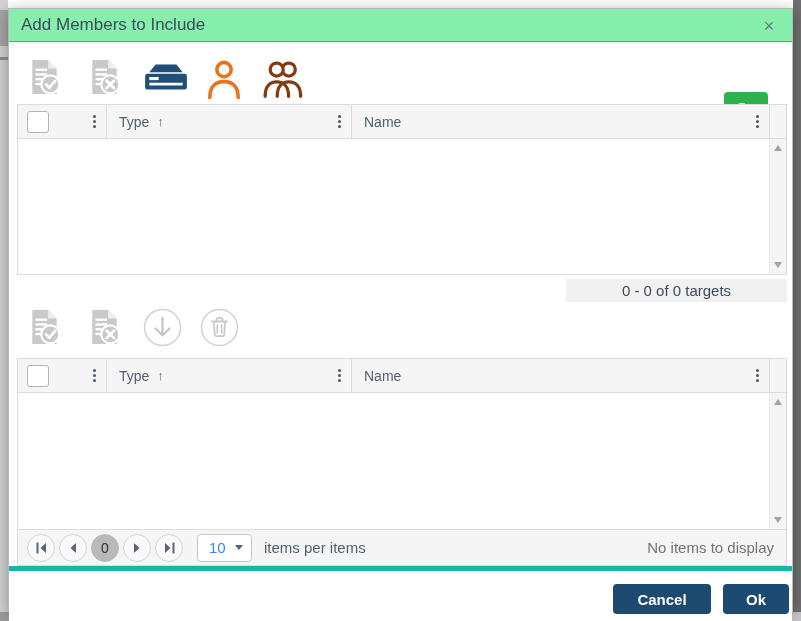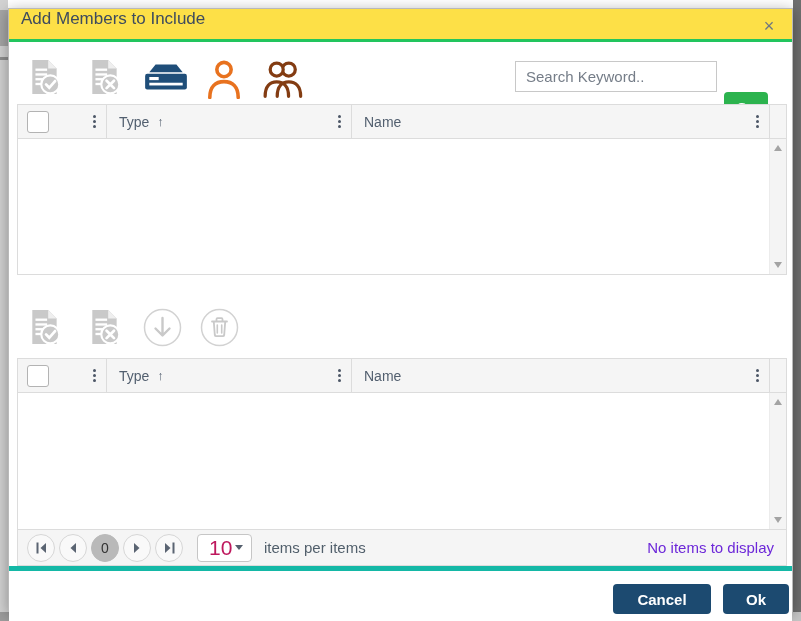--- a/index.html
+++ b/index.html
@@ -12,22 +12,22 @@
   .bg-sliver-left .band2 { position:absolute; top:57px; left:0; width:8px; height:3px; background:#8f8f8f; }
   .bg-sliver-right { position:absolute; right:0; top:0; width:8px; height:621px; background:#6f6f6f; }
   .bg-bottom { position:absolute; left:0; top:612px; width:801px; height:9px; background:#ffffff; }
   .bg-bottom .blk { position:absolute; top:0; height:9px; background:#1c3f63; }
   .bg-bottom .gray-l { position:absolute; left:0; top:0; width:18px; height:9px; background:#9c9c9c; }
   .bg-bottom .gray-r { position:absolute; left:583px; top:0; width:218px; height:9px; background:#c6c6c6; }
 
   
   .modal { position:absolute; left:8px; top:8px; width:785px; height:604px; background:#fff;
            border:1px solid #b9b9b9; box-shadow:0 3px 14px rgba(0,0,0,.35); }
-  .titlebar { position:absolute; left:0; top:0; width:100%; height:33px; background:#fde047;
-              border-bottom:3px solid #22c55e; display:flex; align-items:flex-start; }
+  .titlebar { position:absolute; left:0; top:0; width:100%; height:33px; background:#86efac;
+              border-bottom:1px solid #22c55e; display:flex; align-items:center; }
   .title { margin-left:12px; font-size:17px; color:#3e4b5e; }
   .close-btn { position:absolute; right:10px; top:4px; width:26px; height:26px; display:flex;
                align-items:center; justify-content:center; color:#6d7683; font-size:18px; cursor:pointer; }
 
   
   .icon-btn { position:absolute; display:flex; align-items:center; justify-content:center; cursor:pointer; }
 
   
   .search-input { position:absolute; left:506px; top:52px; width:202px; height:31px; border:1px solid #c8c8c8;
                   padding:0 10px; font-size:15px; color:#444; font-family:"Liberation Sans",sans-serif; }
@@ -61,25 +61,25 @@
                   display:flex; align-items:center; justify-content:center; font-size:15px; color:#3f4a5a; }
 
   
   .pager { display:flex; align-items:center; height:36px; background:#f5f5f5; border-top:1px solid #dcdcdc;
            padding-left:9px; position:relative; }
   .pg-btn { width:28px; height:28px; border-radius:50%; border:1px solid #d6d6d6; background:#f9f9f9;
             display:flex; align-items:center; justify-content:center; margin-right:4px; cursor:pointer; }
   .pg-btn.active { background:#b9b9b9; border-color:#b9b9b9; color:#333; font-size:14px; }
   .pg-dropdown { width:55px; height:28px; margin-left:10px; border:1px solid #c6c6c6; border-radius:4px; background:#fff;
                  display:flex; align-items:center; padding:0 8px 0 11px; cursor:pointer; }
-  .pg-dropdown .val { font-size:21px; color:#be185d; }
+  .pg-dropdown .val { font-size:15px; color:#3b82f6; }
   .pg-caret { margin-left:auto; width:0; height:0; border-left:4.5px solid transparent; border-right:4.5px solid transparent;
               border-top:5.5px solid #555f6d; }
   .pg-label { margin-left:12px; font-size:15px; color:#515f6b; }
-  .pg-empty { position:absolute; right:12px; font-size:15px; color:#6d28d9; }
+  .pg-empty { position:absolute; right:12px; font-size:15px; color:#737373; }
 
   
   .footer { position:absolute; left:0; top:557px; width:100%; height:62px; background:#fff; border-top:5px solid #14b8a6; }
   .btn { position:absolute; top:13px; height:30px; border:none; border-radius:4px; background:#1c4a70; color:#fff;
          font-weight:bold; font-size:15px; font-family:"Liberation Sans",sans-serif; cursor:pointer; }
   .btn-cancel { left:604px; width:98px; }
   .btn-ok { left:714px; width:66px; }
 </style>
 </head>
 <body>
@@ -146,21 +146,20 @@
     </div>
     <div class="icon-btn" style="left:253px; top:51px;">
       <svg width="42" height="38" viewBox="0 0 40 36">
         <circle cx="25.5" cy="9" r="6.2" fill="none" stroke="#833c12" stroke-width="3.1"></circle>
         <path d="M14.5 34.5 C14.5 25 19 20.8 25.5 20.8 C32 20.8 36.8 25 36.8 34.5" fill="none" stroke="#833c12" stroke-width="3.1" stroke-linecap="round"></path>
         <circle cx="14" cy="9" r="6.2" fill="#fff" stroke="#833c12" stroke-width="3.1"></circle>
         <path d="M3 34.5 C3 25 7.5 20.8 14 20.8 C20.5 20.8 25.3 25 25.3 34.5" fill="none" stroke="#833c12" stroke-width="3.1" stroke-linecap="round"></path>
       </svg>
     </div>
 
-    <input class="search-input" type="text" placeholder="Search Keyword.." style="">
     <button class="go-btn">Go</button>
 
     <div class="grid" style="top:95px;">
       <div class="grid-header">
         <div class="gh-cell col-check">
           <input type="checkbox" class="checkbox" style="">
           <div class="kebab">
               <i></i>
               <i></i>
               <i></i>
@@ -186,20 +185,21 @@
         <div class="gh-cell last"></div>
       </div>
       <div class="grid-body" style="height:135px;">
         <div class="vscroll">
           <span class="up"></span>
           <span class="down"></span>
         </div>
       </div>
     </div>
 
+    <div class="status-strip">0 - 0 of 0 targets</div>
 
     <div class="icon-btn" style="left:20px; top:300px;">
       <svg width="32" height="36" viewBox="0 0 30 34">
         <path d="M3 1 h15 l8 8 v24 h-23 z" fill="#c9c9c9"></path>
         <path d="M18 1 l8 8 h-8 z" fill="#efefef"></path>
         <rect x="6" y="9" width="11" height="2.2" fill="#fff"></rect>
         <rect x="6" y="13.5" width="11" height="2.2" fill="#fff"></rect>
         <rect x="6" y="18" width="9" height="2.2" fill="#fff"></rect>
         <rect x="6" y="22.5" width="6" height="2.2" fill="#fff"></rect>
         <circle cx="20" cy="24" r="8.5" fill="#c9c9c9" stroke="#ffffff" stroke-width="2"></circle>

